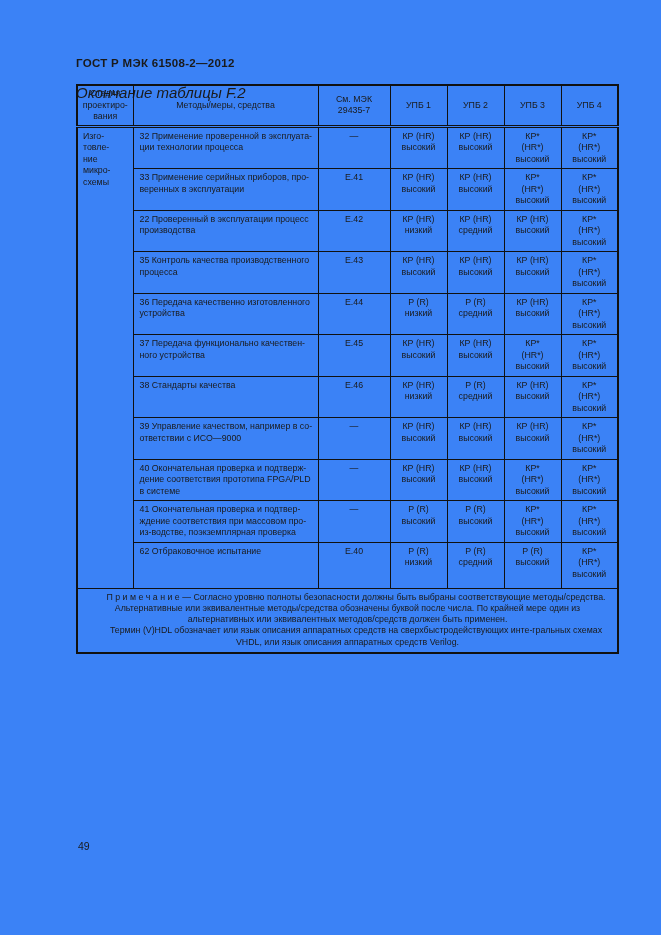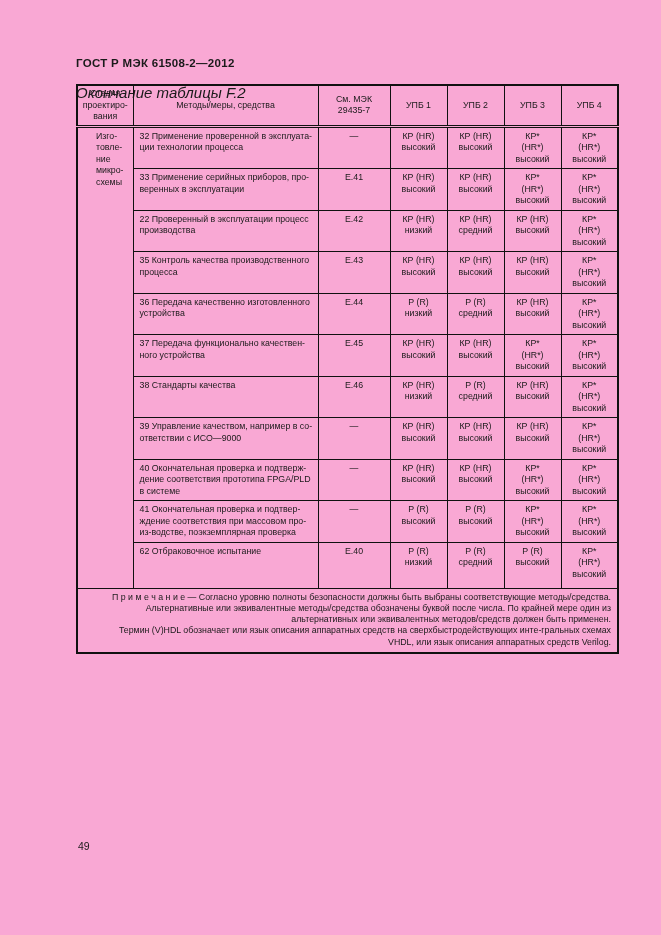--- a/index.html
+++ b/index.html
@@ -2,21 +2,21 @@
 <html><head>
 <meta charset="utf-8">
 <style>
   * { margin: 0; padding: 0; box-sizing: border-box; }
   html, body { background: #888; }
   .page {
     position: relative;
     width: 661px;
     height: 935px;
     margin: 0 auto;
-    background: #f9a8d4;
+    background: #3b82f6;
     font-family: "Liberation Sans", "DejaVu Sans", sans-serif;
     color: #1a1a1a;
   }
   .doc-header {
     position: absolute;
     left: 76px;
     top: 57px;
     font-size: 11.5px;
     font-weight: bold;
     letter-spacing: 0.3px;
@@ -48,35 +48,35 @@
     border-bottom: 3px double #111;
     vertical-align: middle;
     text-align: center;
     font-weight: normal;
     height: 38px;
     padding: 2px;
   }
   .prelines { white-space: pre-line; }
   td.stage {
     text-align: left;
-    padding: 3px 2px 3px 18px;
+    padding: 3px 2px 3px 5px;
   }
   td.method {
     text-align: left;
     padding: 3px 2px 3px 6px;
     height: 41px;
   }
   td.ref, td.val {
     text-align: center;
     padding: 3px 1px;
   }
   tr.tall td.method { height: 46px; }
   td.notecell {
     padding: 3px 6px 4px 6px;
-    text-align: right;
+    text-align: center;
     line-height: 11.3px;
   }
   .notecell p { text-indent: 17px; margin: 0; }
   .page-number {
     position: absolute;
     left: 78px;
     top: 840px;
     font-size: 10.5px;
   }
 </style>

